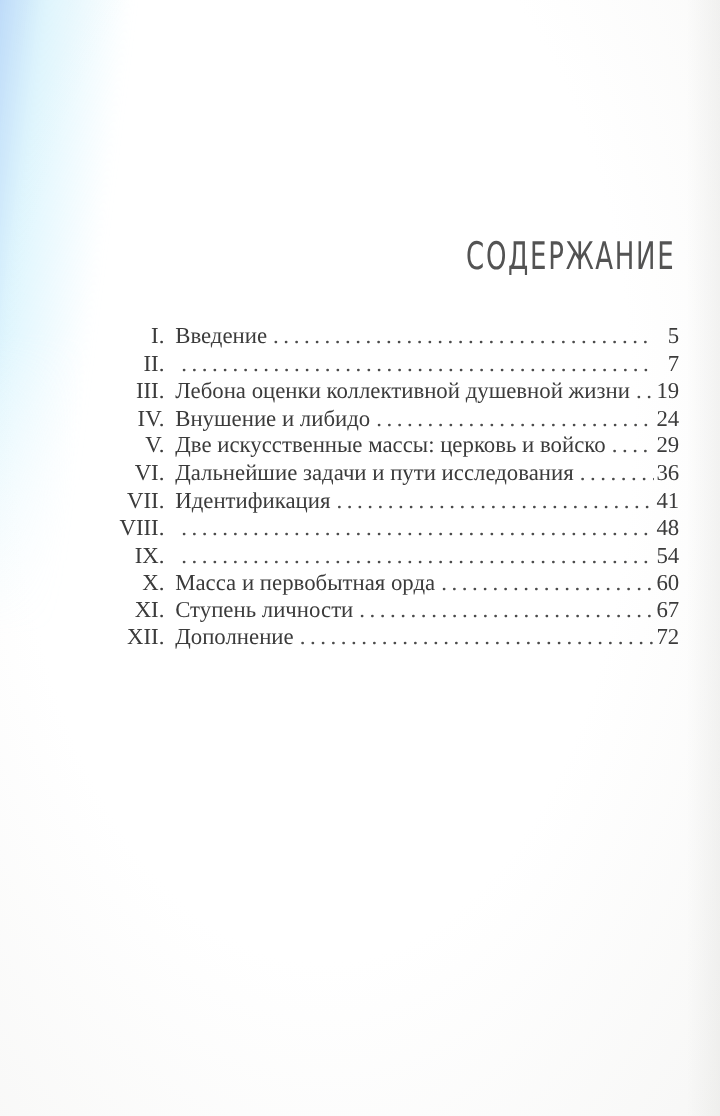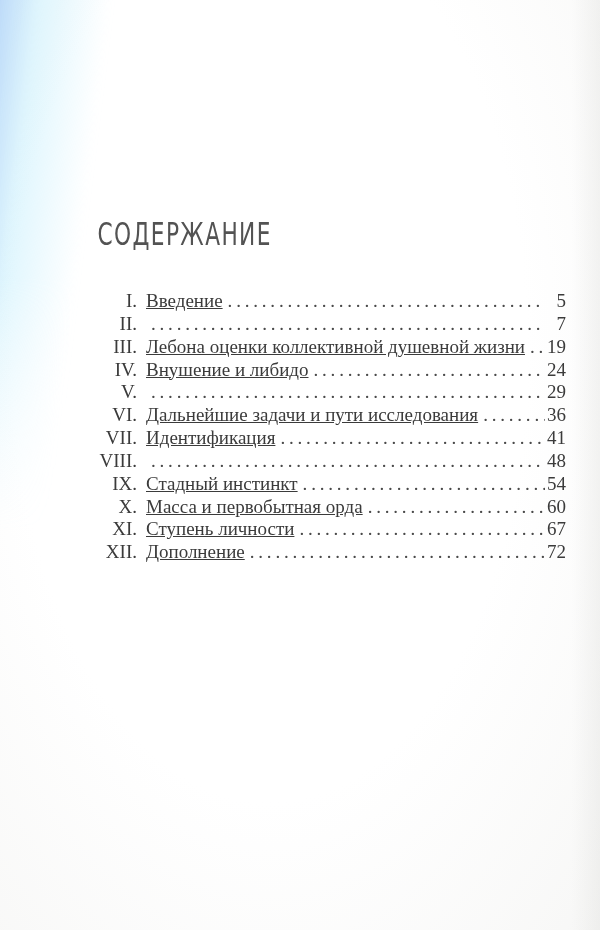--- a/index.html
+++ b/index.html
@@ -40,22 +40,21 @@
     top: 0;
     right: 0;
     width: 28px;
     height: 100%;
     background: linear-gradient(to right, rgba(215,215,212,0) 0%, rgba(215,215,212,0.28) 100%);
     pointer-events: none;
   }
   .title-wrap {
     padding-top: 196px;
     padding-left: 60px;
-    text-align: left;
-    margin-top: 20px;
+    text-align: right;
   }
   .page-title {
     display: inline-block;
     margin: 0;
     font-family: "DejaVu Sans", sans-serif;
     font-weight: 400;
     font-size: 31px;
     letter-spacing: 2px;
     color: #535353;
     transform: scaleX(0.70) scaleY(1.02);
@@ -75,21 +74,20 @@
     white-space: nowrap;
   }
   .num {
     flex: none;
     width: 62px;
     text-align: right;
     margin-right: 9px;
   }
   .ttl {
     flex: none;
-    text-decoration: underline;
   }
   .dots {
     flex: 1 1 auto;
     overflow: hidden;
     letter-spacing: 3.8px;
     padding-left: 5px;
     color: #4a4a4a;
   }
   .pg {
     flex: none;
@@ -128,20 +126,21 @@
       <span class="pg">19</span>
     </div>
     <div class="row">
       <span class="num">IV.</span>
       <span class="ttl">Внушение и либидо</span>
       <span class="dots">........................................................................................................................</span>
       <span class="pg">24</span>
     </div>
     <div class="row">
       <span class="num">V.</span>
+      <span class="ttl">Две искусственные массы: церковь и войско</span>
       <span class="dots">........................................................................................................................</span>
       <span class="pg">29</span>
     </div>
     <div class="row">
       <span class="num">VI.</span>
       <span class="ttl">Дальнейшие задачи и пути исследования</span>
       <span class="dots">........................................................................................................................</span>
       <span class="pg">36</span>
     </div>
     <div class="row">
@@ -150,21 +149,20 @@
       <span class="dots">........................................................................................................................</span>
       <span class="pg">41</span>
     </div>
     <div class="row">
       <span class="num">VIII.</span>
       <span class="dots">........................................................................................................................</span>
       <span class="pg">48</span>
     </div>
     <div class="row">
       <span class="num">IX.</span>
-      <span class="ttl">Стадный инстинкт</span>
       <span class="dots">........................................................................................................................</span>
       <span class="pg">54</span>
     </div>
     <div class="row">
       <span class="num">X.</span>
       <span class="ttl">Масса и первобытная орда</span>
       <span class="dots">........................................................................................................................</span>
       <span class="pg">60</span>
     </div>
     <div class="row">

